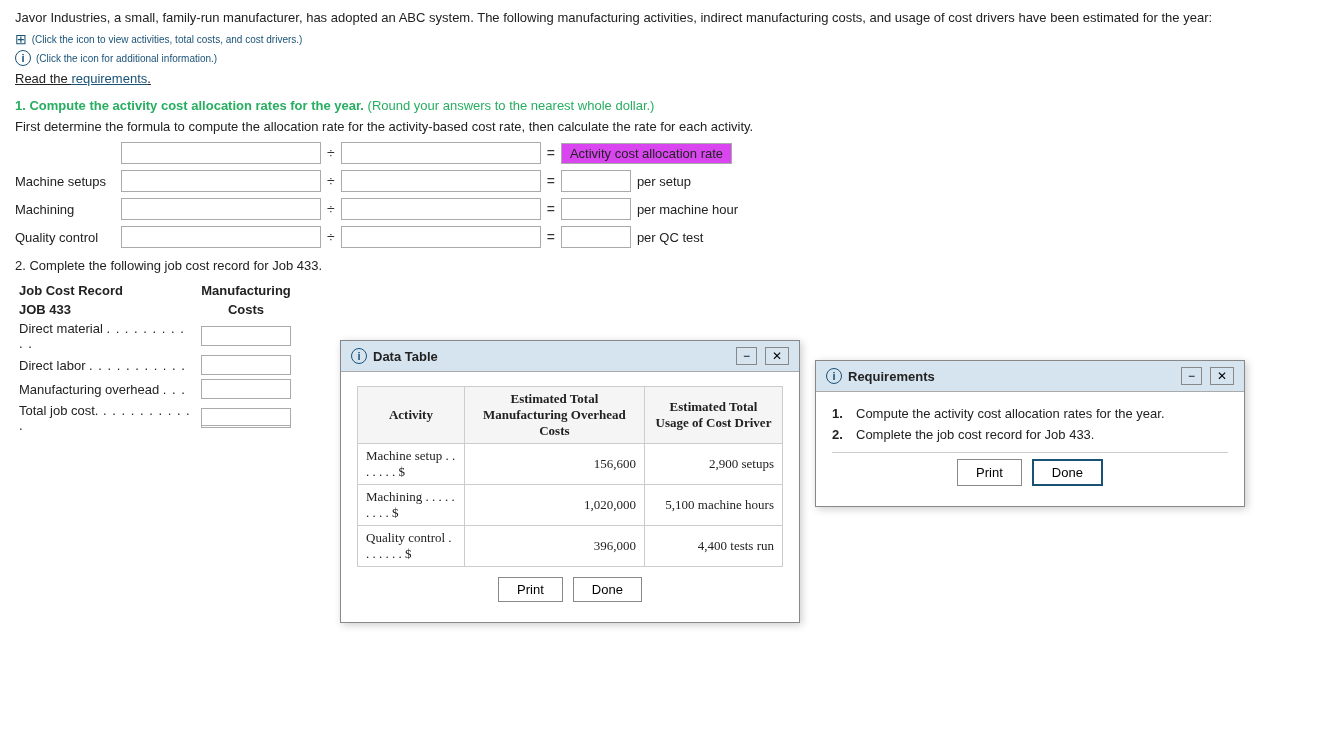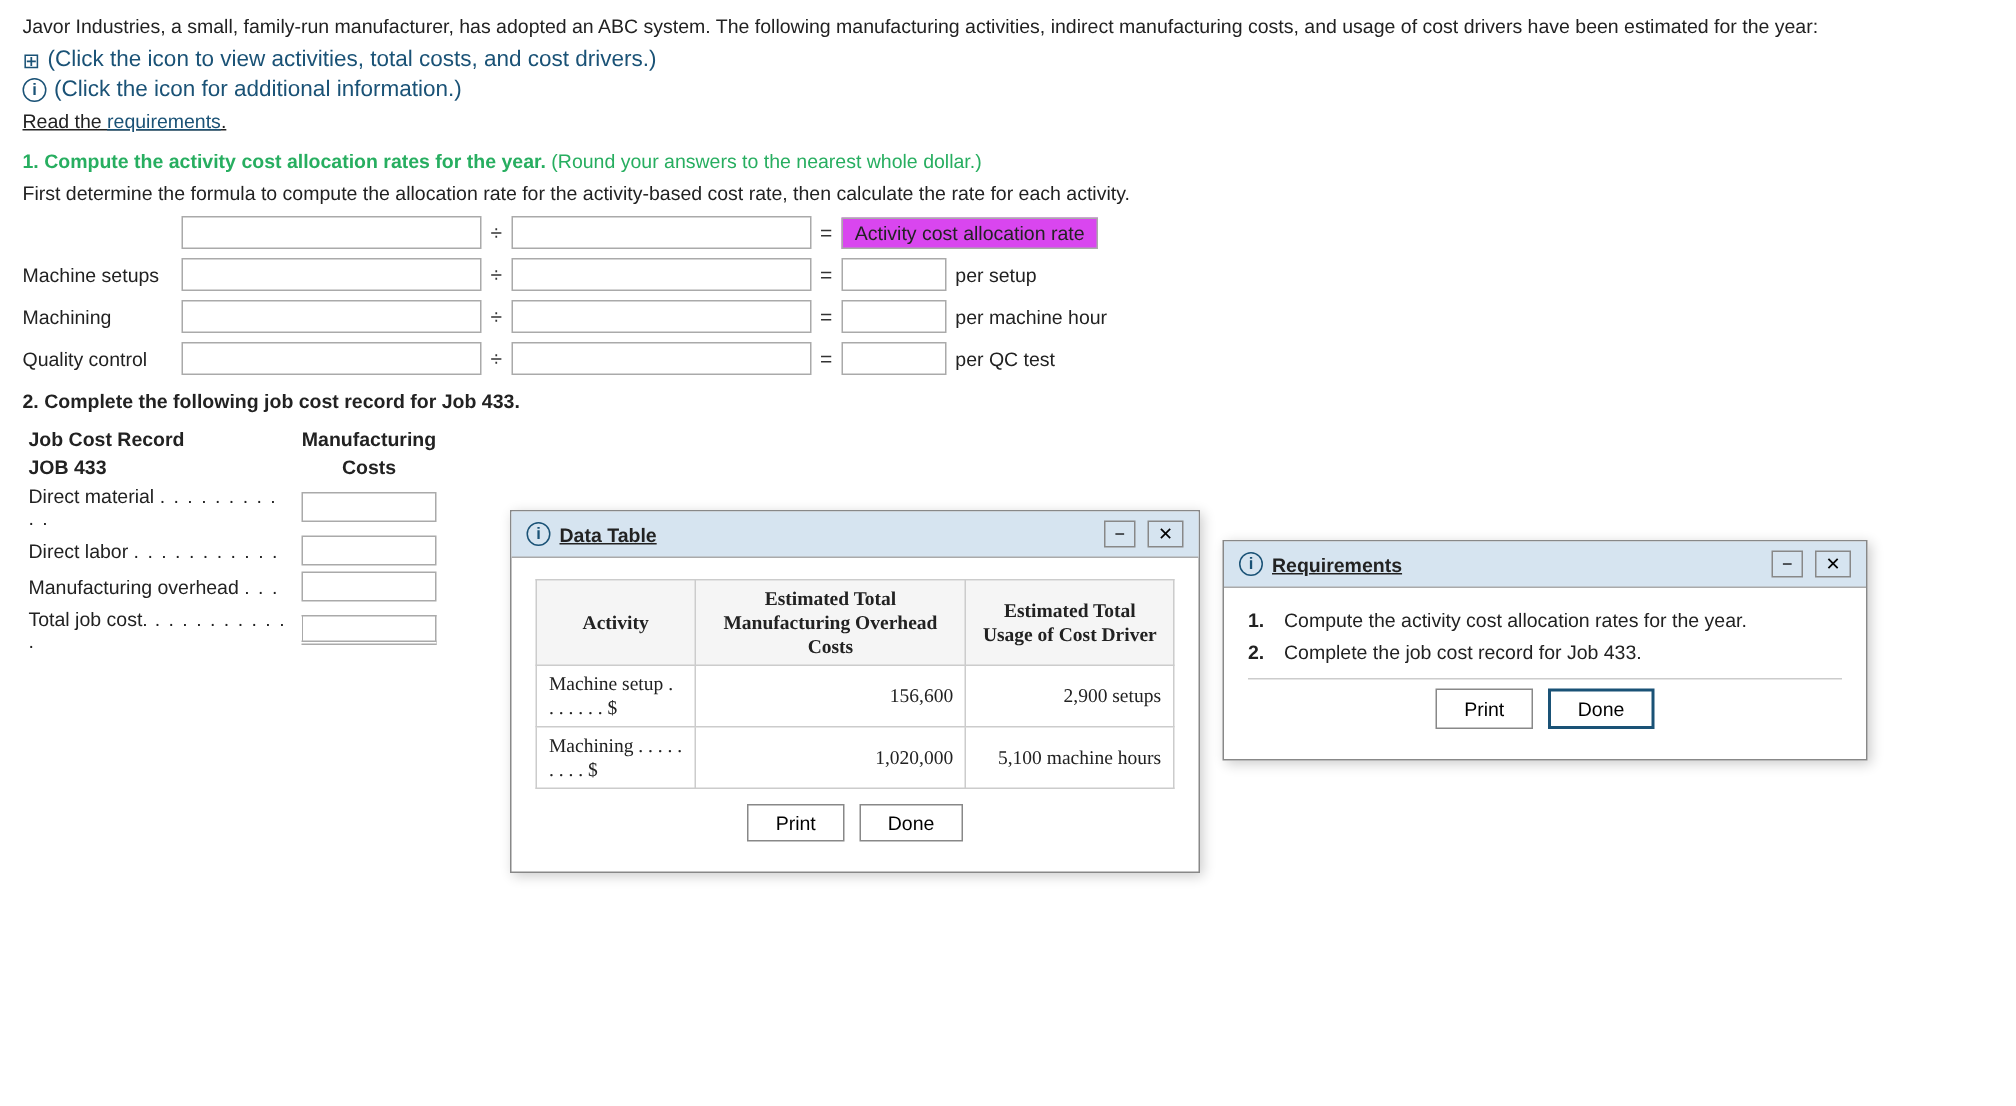--- a/index.html
+++ b/index.html
@@ -7,38 +7,38 @@
       font-family: Arial, sans-serif;
       font-size: 13px;
       background: #fff;
       color: #222;
       padding: 10px 15px;
       width: 1344px;
       min-height: 737px;
       position: relative;
     }
     .intro-text { margin-bottom: 4px; font-size: 13px; }
-    .icon-link { color: #1a5276; text-decoration: none; font-size: 15px; text-align: right; }
+    .icon-link { color: #1a5276; text-decoration: none; font-size: 10px; text-align: right; }
     .info-row { display: flex; align-items: center; gap: 5px; margin-bottom: 3px; }
     .grid-icon { color: #1a5276; font-size: 14px; }
     .info-icon { color: #1a5276; font-size: 14px; border: 1px solid #1a5276; border-radius: 50%; width: 16px; height: 16px; display: inline-flex; align-items: center; justify-content: center; font-size: 11px; font-weight: bold; }
     .read-req { margin: 5px 0 12px 0; font-size: 13px; text-decoration: underline; }
     .req-link { color: #1a5276; }
     .section-title { font-size: 13px; font-weight: bold; margin-bottom: 6px; }
     .section-title span { font-weight: normal; color: #27ae60; }
     .sub-title { font-size: 13px; margin-bottom: 8px; }
     .formula-row { display: flex; align-items: center; gap: 6px; margin-bottom: 6px; }
     .formula-row label { min-width: 100px; font-size: 13px; }
     .formula-input { width: 200px; height: 22px; border: 1px solid #aaa; background: #fff; }
     .formula-input.small { width: 70px; }
     .formula-divider { font-size: 14px; color: #333; }
     .formula-equals { font-size: 14px; color: #333; }
     .formula-result-box { background: #d946ef; border: 1px solid #aaa; padding: 2px 8px; font-size: 13px; }
     .formula-label { font-size: 13px; }
-    .section2-title { font-weight: bold; font-size: 13px; margin: 10px 0 8px 0; }
+    .section2-title { font-weight: normal; font-size: 13px; margin: 10px 0 8px 0; }
     .job-cost-table { border-collapse: collapse; width: 280px; }
     .job-cost-table th, .job-cost-table td { font-size: 13px; padding: 2px 4px; }
     .job-cost-table th { font-weight: bold; text-align: center; }
     .job-cost-table .col-left { text-align: left; }
     .job-cost-input { width: 90px; height: 20px; border: 1px solid #aaa; }
     .job-cost-input.double { border-top: 1px solid #aaa; border-bottom: 3px double #aaa; }
     
     .modal {
       position: absolute;
       background: #fff;
@@ -50,21 +50,21 @@
     .req-modal { top: 360px; left: 815px; width: 430px; }
     .modal-header {
       background: #d6e4f0;
       display: flex;
       align-items: center;
       justify-content: space-between;
       padding: 6px 10px;
       border-bottom: 1px solid #aaa;
     }
     .modal-header-left { display: flex; align-items: center; gap: 6px; }
-    .modal-title { font-size: 13px; font-weight: bold; text-decoration: underline; }
+    .modal-title { font-size: 13px; font-weight: bold; }
     .modal-controls { display: flex; gap: 8px; align-items: center; }
     .modal-btn { background: none; border: 1px solid #888; cursor: pointer; font-size: 12px; padding: 1px 6px; }
     .modal-body { padding: 14px 16px; }
     .data-table { border-collapse: collapse; width: 100%; font-size: 13px; }
     .data-table th, .data-table td { border: 1px solid #ccc; padding: 4px 8px; font-family: Liberation Serif, serif; }
     .data-table th { background: #f5f5f5; text-align: center; font-weight: bold; }
     .data-table td { text-align: right; }
     .data-table td.left { text-align: left; }
     .modal-footer { display: flex; justify-content: center; gap: 10px; padding: 10px 0 6px 0; }
     .modal-footer-btn { padding: 4px 18px; font-size: 13px; border: 1px solid #888; background: #fff; cursor: pointer; }
@@ -195,20 +195,25 @@
         <tr>
           <td class="left">Machine setup <span> . . . . . . . $</span></td>
           <td>156,600</td>
           <td>2,900 setups</td>
         </tr>
         <tr>
           <td class="left">Machining <span> . . . . . . . . . $</span></td>
           <td>1,020,000</td>
           <td>5,100 machine hours</td>
         </tr>
+        <tr>
+          <td class="left">Quality control <span> . . . . . . . $</span></td>
+          <td>396,000</td>
+          <td>4,400 tests run</td>
+        </tr>
       </tbody>
     </table>
     <div class="modal-footer">
       <button class="modal-footer-btn">Print</button>
       <button class="modal-footer-btn">Done</button>
     </div>
   </div>
 </div>
 
 <div class="modal req-modal">

